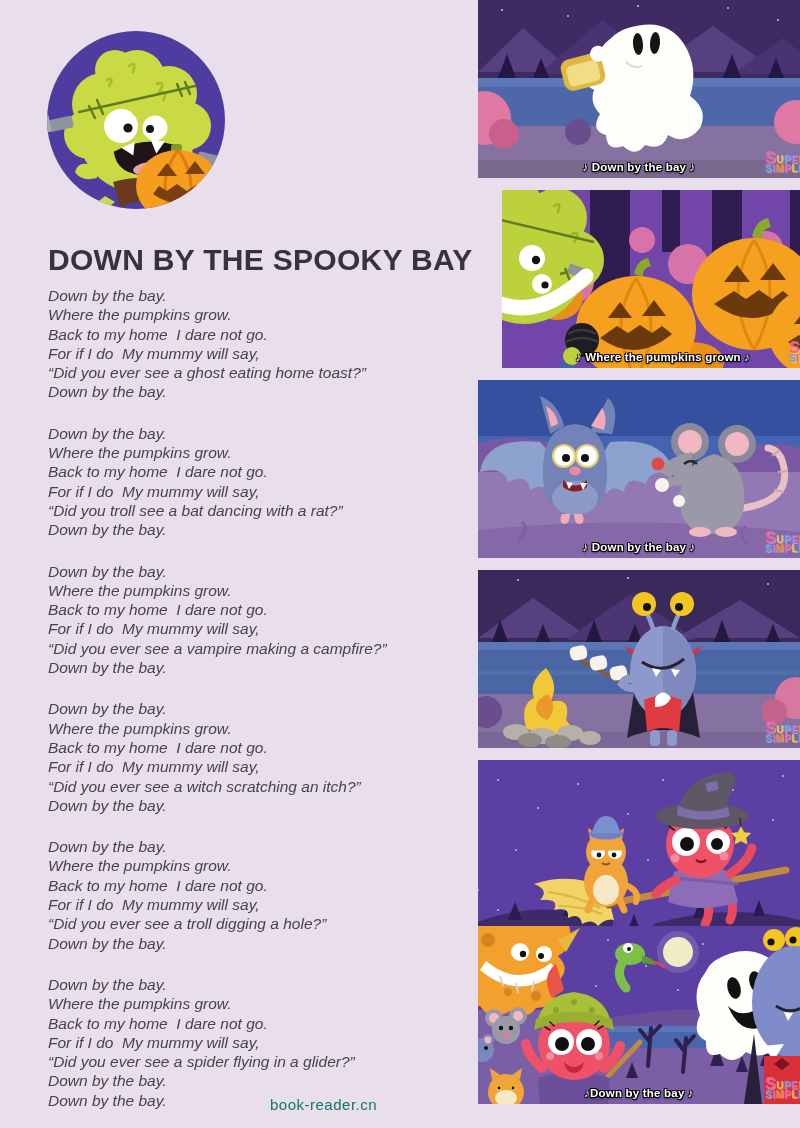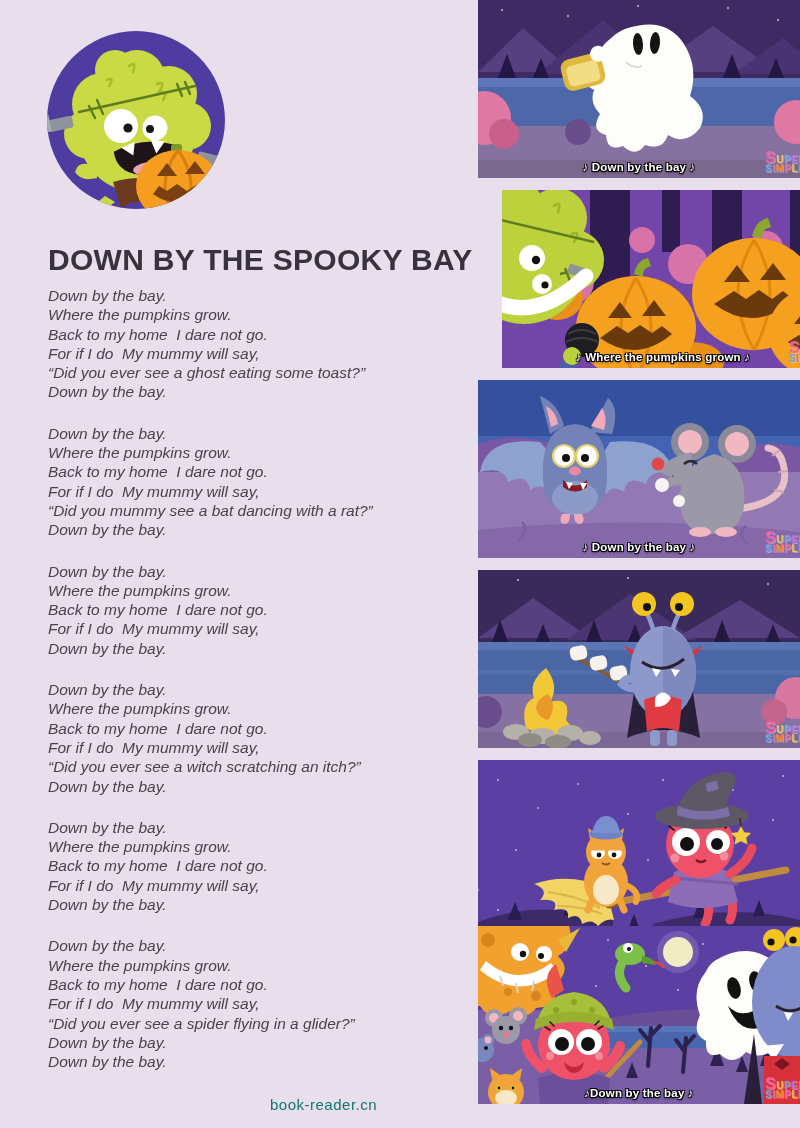--- a/index.html
+++ b/index.html
@@ -111,51 +111,53 @@
   </div>
 
   <div class="page-title">DOWN BY THE SPOOKY BAY</div>
 
   <div class="verses">
       <div class="verse">
         <div class="line">Down by the bay.</div>
         <div class="line">Where the pumpkins grow.</div>
         <div class="line">Back to my home  I dare not go.</div>
         <div class="line">For if I do  My mummy will say,</div>
-        <div class="line">“Did you ever see a ghost eating some toast?”</div>
+        <div class="line">“Did you ever see a ghost eating home toast?”</div>
         <div class="line">Down by the bay.</div>
       </div>
       <div class="verse">
         <div class="line">Down by the bay.</div>
         <div class="line">Where the pumpkins grow.</div>
         <div class="line">Back to my home  I dare not go.</div>
         <div class="line">For if I do  My mummy will say,</div>
-        <div class="line">“Did you mummy see a bat dancing with a rat?”</div>
+        <div class="line">“Did you troll see a bat dancing with a rat?”</div>
         <div class="line">Down by the bay.</div>
       </div>
       <div class="verse">
         <div class="line">Down by the bay.</div>
         <div class="line">Where the pumpkins grow.</div>
         <div class="line">Back to my home  I dare not go.</div>
         <div class="line">For if I do  My mummy will say,</div>
+        <div class="line">“Did you ever see a vampire making a campfire?”</div>
         <div class="line">Down by the bay.</div>
       </div>
       <div class="verse">
         <div class="line">Down by the bay.</div>
         <div class="line">Where the pumpkins grow.</div>
         <div class="line">Back to my home  I dare not go.</div>
         <div class="line">For if I do  My mummy will say,</div>
         <div class="line">“Did you ever see a witch scratching an itch?”</div>
         <div class="line">Down by the bay.</div>
       </div>
       <div class="verse">
         <div class="line">Down by the bay.</div>
         <div class="line">Where the pumpkins grow.</div>
         <div class="line">Back to my home  I dare not go.</div>
         <div class="line">For if I do  My mummy will say,</div>
+        <div class="line">“Did you ever see a troll digging a hole?”</div>
         <div class="line">Down by the bay.</div>
       </div>
       <div class="verse">
         <div class="line">Down by the bay.</div>
         <div class="line">Where the pumpkins grow.</div>
         <div class="line">Back to my home  I dare not go.</div>
         <div class="line">For if I do  My mummy will say,</div>
         <div class="line">“Did you ever see a spider flying in a glider?”</div>
         <div class="line">Down by the bay.</div>
         <div class="line">Down by the bay.</div>

